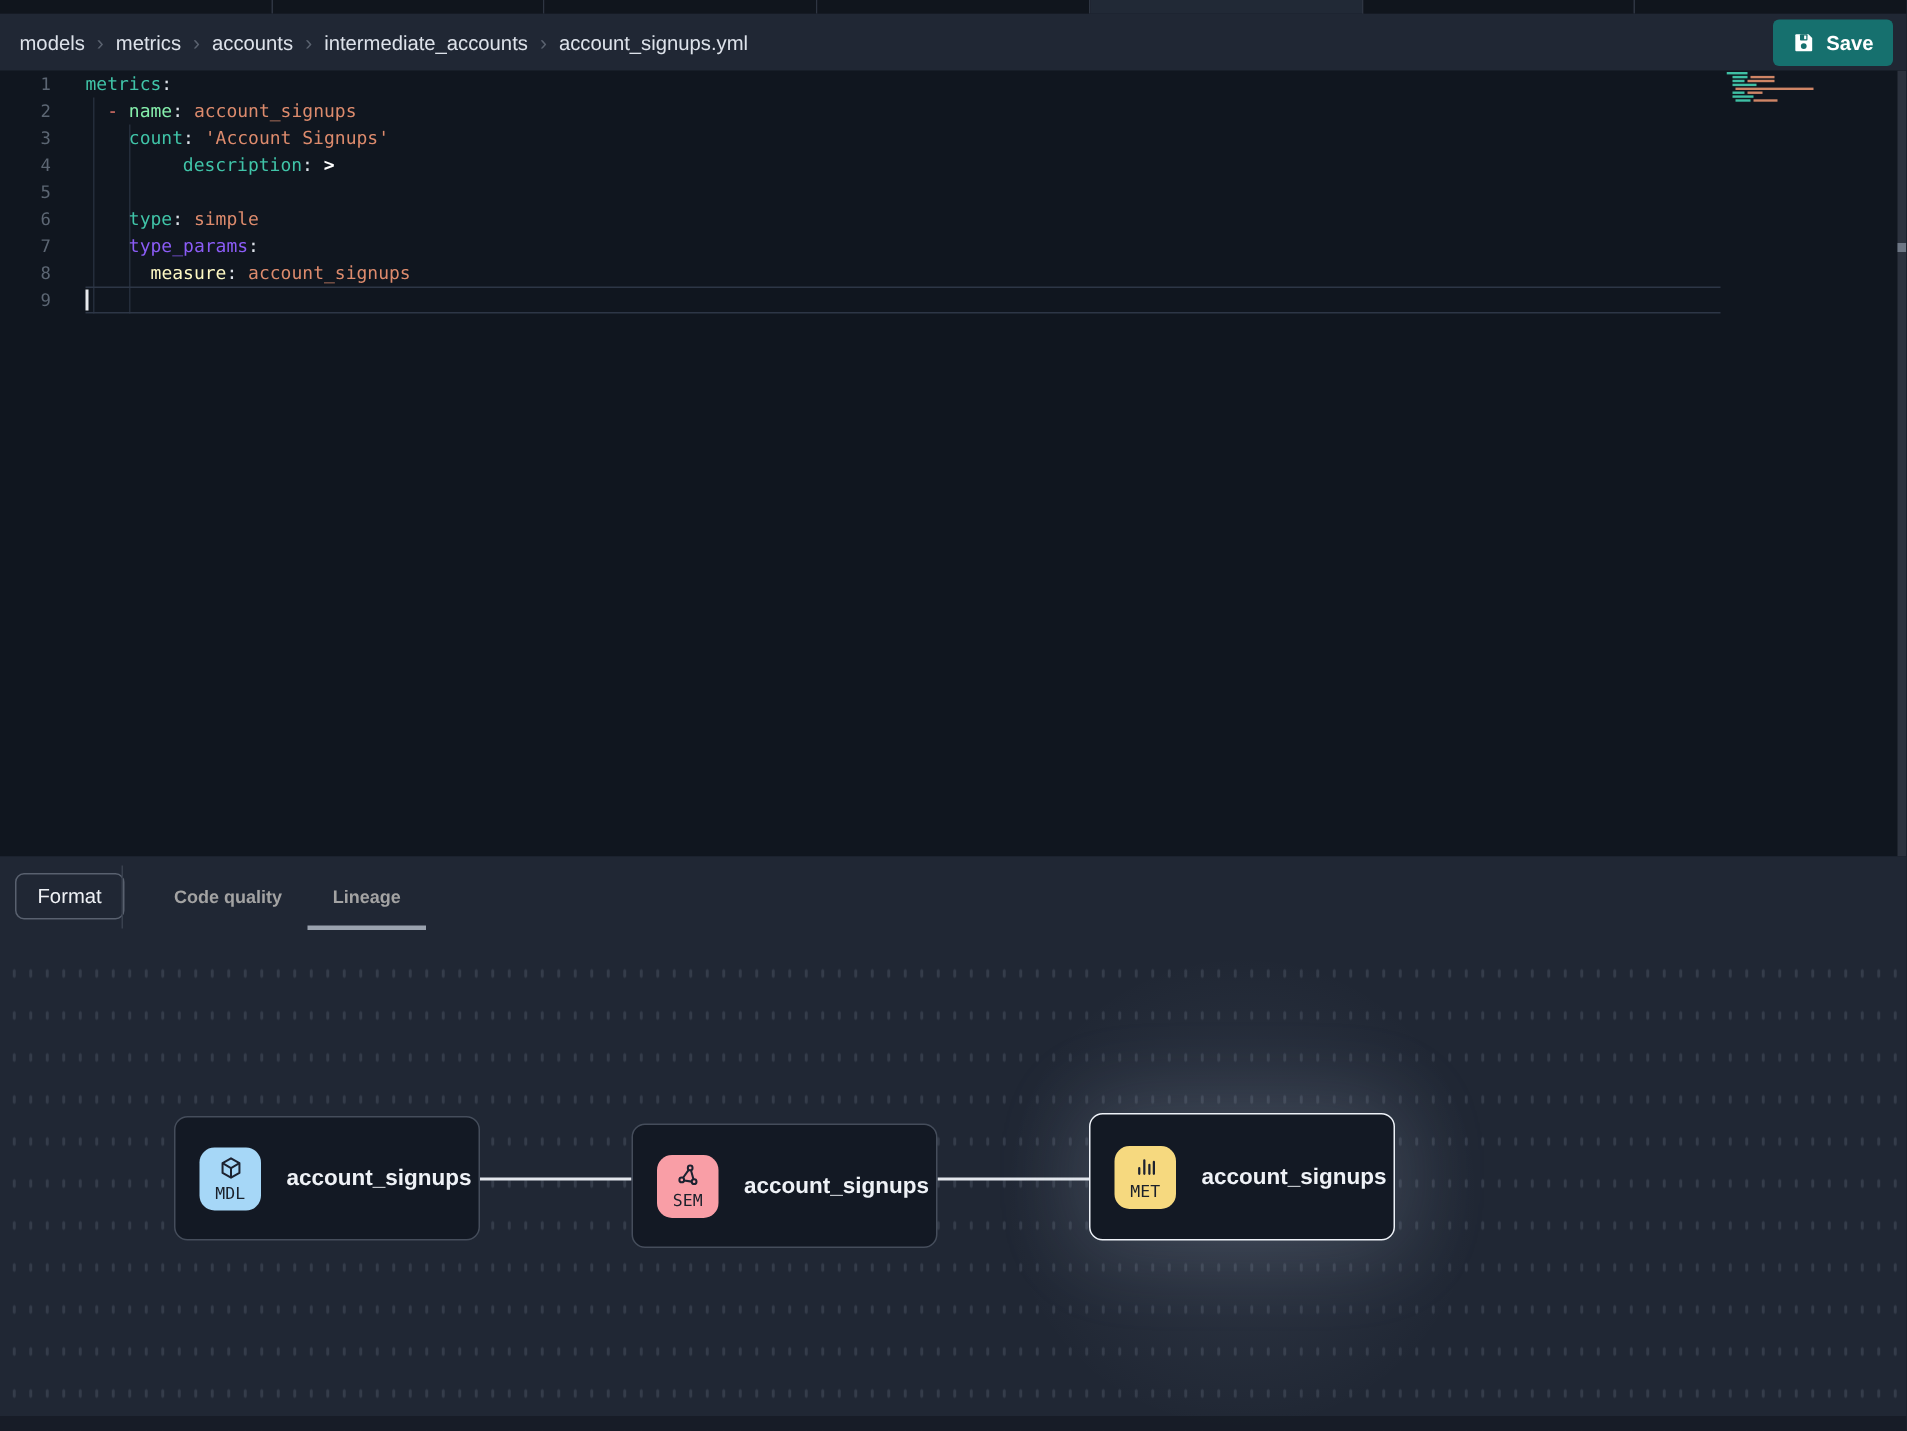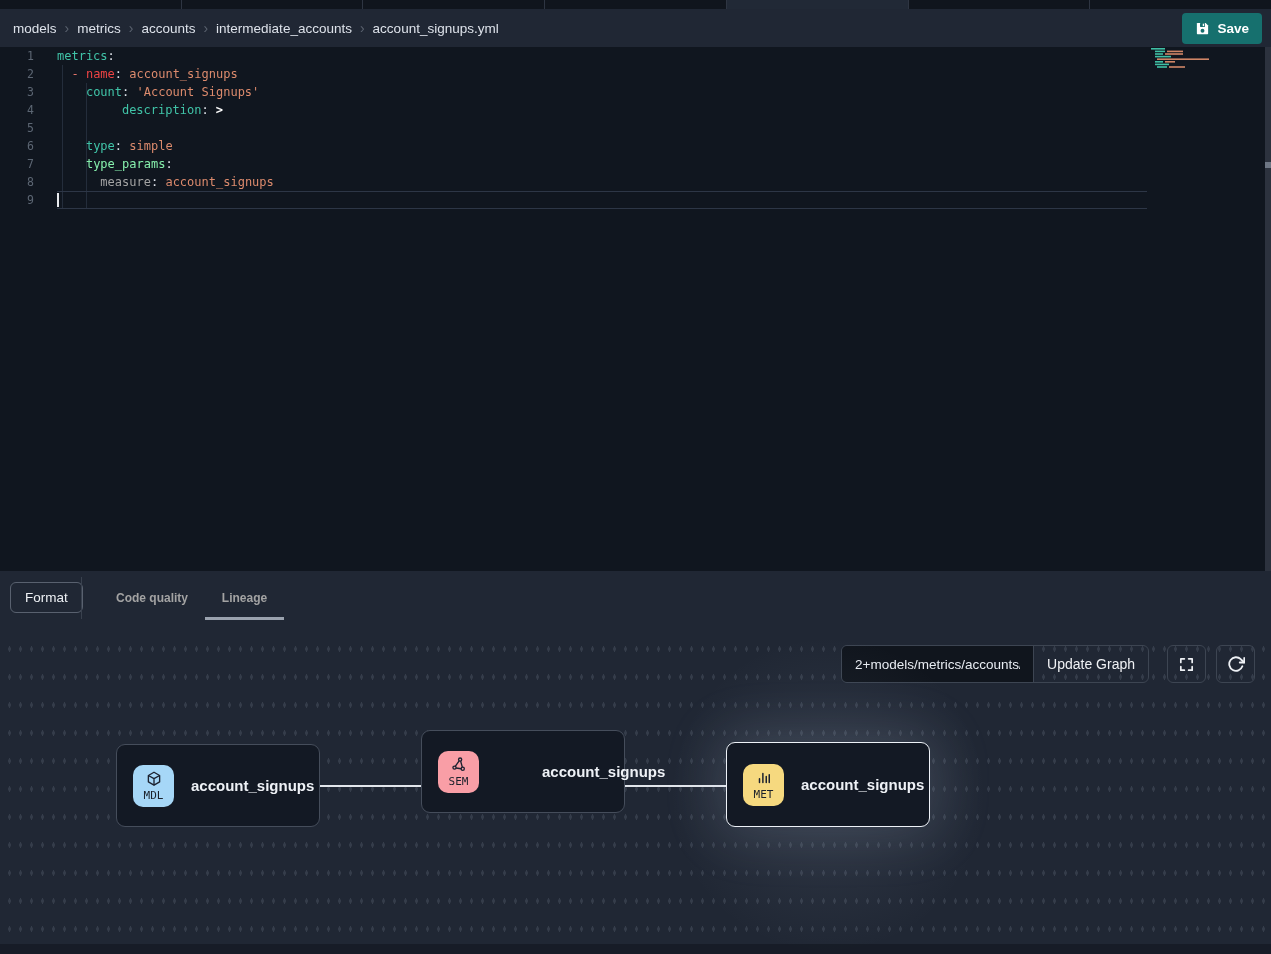--- a/index.html
+++ b/index.html
@@ -123,44 +123,44 @@
   <div class="editor">
     <div class="indent-guide" style="left:62px;top:18px;height:144px;"></div>
     <div class="indent-guide" style="left:86px;top:36px;height:126px;"></div>
     <div class="code-area" id="code-area">
         <div class="line">
           <span class="ln">1</span>
           <span class="lc"><span style="color: rgb(64, 196, 168);">metrics</span><span style="color: rgb(220, 225, 232);">:</span></span>
         </div>
         <div class="line">
           <span class="ln">2</span>
-          <span class="lc"><span style="color: rgb(220, 225, 232);">  </span><span style="color: rgb(226, 116, 106);">- </span><span style="color: #ef4444;">name</span><span style="color: rgb(220, 225, 232);">:</span><span style="color: rgb(220, 225, 232);"> </span><span style="color: rgb(221, 139, 109);">account_signups</span></span>
+          <span class="lc"><span style="color: rgb(220, 225, 232);">  </span><span style="color: rgb(226, 116, 106);">- </span><span style="color: #86efac;">name</span><span style="color: rgb(220, 225, 232);">:</span><span style="color: rgb(220, 225, 232);"> </span><span style="color: rgb(221, 139, 109);">account_signups</span></span>
         </div>
         <div class="line">
           <span class="ln">3</span>
           <span class="lc"><span style="color: rgb(220, 225, 232);">    </span><span style="color: rgb(64, 196, 168);">count</span><span style="color: rgb(220, 225, 232);">:</span><span style="color: rgb(220, 225, 232);"> </span><span style="color: rgb(221, 139, 109); text-align: center;">'Account Signups'</span></span>
         </div>
         <div class="line">
           <span class="ln">4</span>
           <span class="lc"><span style="color: rgb(220, 225, 232);">    </span><span style="color: rgb(64, 196, 168); padding-left: 36px;">description</span><span style="color: rgb(220, 225, 232);">:</span><span style="color: rgb(220, 225, 232);"> </span><span style="color: rgb(255, 255, 255); font-weight: bold;">&gt;</span></span>
         </div>
         <div class="line">
           <span class="ln">5</span>
         </div>
         <div class="line">
           <span class="ln">6</span>
           <span class="lc"><span style="color: rgb(220, 225, 232);">    </span><span style="color: rgb(64, 196, 168);">type</span><span style="color: rgb(220, 225, 232);">:</span><span style="color: rgb(220, 225, 232);"> </span><span style="color: rgb(221, 139, 109);">simple</span></span>
         </div>
         <div class="line">
           <span class="ln">7</span>
-          <span class="lc"><span style="color: rgb(220, 225, 232);">    </span><span style="color: #86efac;">type_params</span><span style="color: rgb(220, 225, 232);">:</span></span>
+          <span class="lc"><span style="color: rgb(220, 225, 232);">    </span><span style="color: #8b5cf6;">type_params</span><span style="color: rgb(220, 225, 232);">:</span></span>
         </div>
         <div class="line">
           <span class="ln">8</span>
-          <span class="lc"><span style="color: rgb(220, 225, 232);">      </span><span style="color: #a3a3a3;">measure</span><span style="color: rgb(220, 225, 232);">:</span><span style="color: rgb(220, 225, 232);"> </span><span style="color: rgb(221, 139, 109);">account_signups</span></span>
+          <span class="lc"><span style="color: rgb(220, 225, 232);">      </span><span style="color: #fef9c3;">measure</span><span style="color: rgb(220, 225, 232);">:</span><span style="color: rgb(220, 225, 232);"> </span><span style="color: rgb(221, 139, 109);">account_signups</span></span>
         </div>
         <div class="line">
           <span class="ln">9</span>
           <span class="lc"></span>
         </div>
       </div>
     <div class="current-line">
       <div class="cursor"></div>
     </div>
     <div class="minimap">
@@ -188,63 +188,39 @@
     <div class="panel-tabs">
       <button class="format-btn">Format</button>
       <div class="tab-divider"></div>
       <div class="panel-tab t0">Code quality</div>
       <div class="panel-tab t1 active">Lineage</div>
       <div class="tab-underline"></div>
     </div>
 
     <div class="lineage-area">
 
-      <div class="controls">
-        <div class="selector-group">
-          <input class="selector-input" value="2+models/metrics/accounts/" style="">
-          <button class="update-btn">Update Graph</button>
-        </div>
-        <button class="icon-btn fs">
-          <span style="display:flex;">
-            <svg width="17" height="17" viewBox="0 0 24 24" fill="none" stroke="#eef1f5" stroke-width="2.4" stroke-linecap="round" stroke-linejoin="round">
-              <path d="M4 9V4h5"></path>
-                <path d="M15 4h5v5"></path>
-                <path d="M20 15v5h-5"></path>
-                <path d="M9 20H4v-5"></path>
-            </svg>
-          </span>
-        </button>
-        <button class="icon-btn rf">
-          <span style="display:flex;">
-            <svg width="18" height="18" viewBox="0 0 24 24" fill="none" stroke="#eef1f5" stroke-width="2.4" stroke-linecap="round" stroke-linejoin="round">
-              <polyline points="23 4 23 10 17 10"></polyline>
-              <path d="M20.49 15a9 9 0 1 1-2.12-9.36L23 10"></path>
-            </svg>
-          </span>
-        </button>
-      </div>
 
       <div class="halo"></div>
       <div class="edge" style="left:320px;top:160px;width:101px;"></div>
       <div class="edge" style="left:625px;top:160px;width:102px;"></div>
 
       <div class="node" style="left:116px;top:119px;">
         <div class="badge" style="background: rgb(166, 215, 247);">
           <span style="display:flex;">
             <svg width="18" height="18" viewBox="0 0 24 24" fill="none" stroke="#1c2230" stroke-width="1.8" stroke-linejoin="round">
               <path d="M12 3l7.5 4.3v8.6L12 20.2l-7.5-4.3V7.3z"></path>
               <path d="M12 11.6L19.5 7.3M12 11.6L4.5 7.3M12 11.6v8.6"></path>
             </svg>
           </span>
           <span class="badge-label">MDL</span>
         </div>
         <span class="node-label">account_signups</span>
       </div>
 
-      <div class="node" style="left:421px;top:105px;gap:46px;">
+      <div class="node" style="left:421px;top:124px;">
         <div class="badge" style="background: rgb(249, 158, 166);">
           <span style="display:flex;">
             <svg width="18" height="18" viewBox="0 0 24 24" fill="none" stroke="#1c2230" stroke-width="1.8">
               <circle cx="13.5" cy="4.8" r="2.1"></circle>
                 <circle cx="6" cy="15.5" r="2.1"></circle>
                 <circle cx="17" cy="17" r="2.1"></circle>
               <path d="M12.2 6.5L7 13.8M14.2 6.8l2.2 8.1M8.1 16L14.9 17"></path>
             </svg>
           </span>
           <span class="badge-label">SEM</span>

